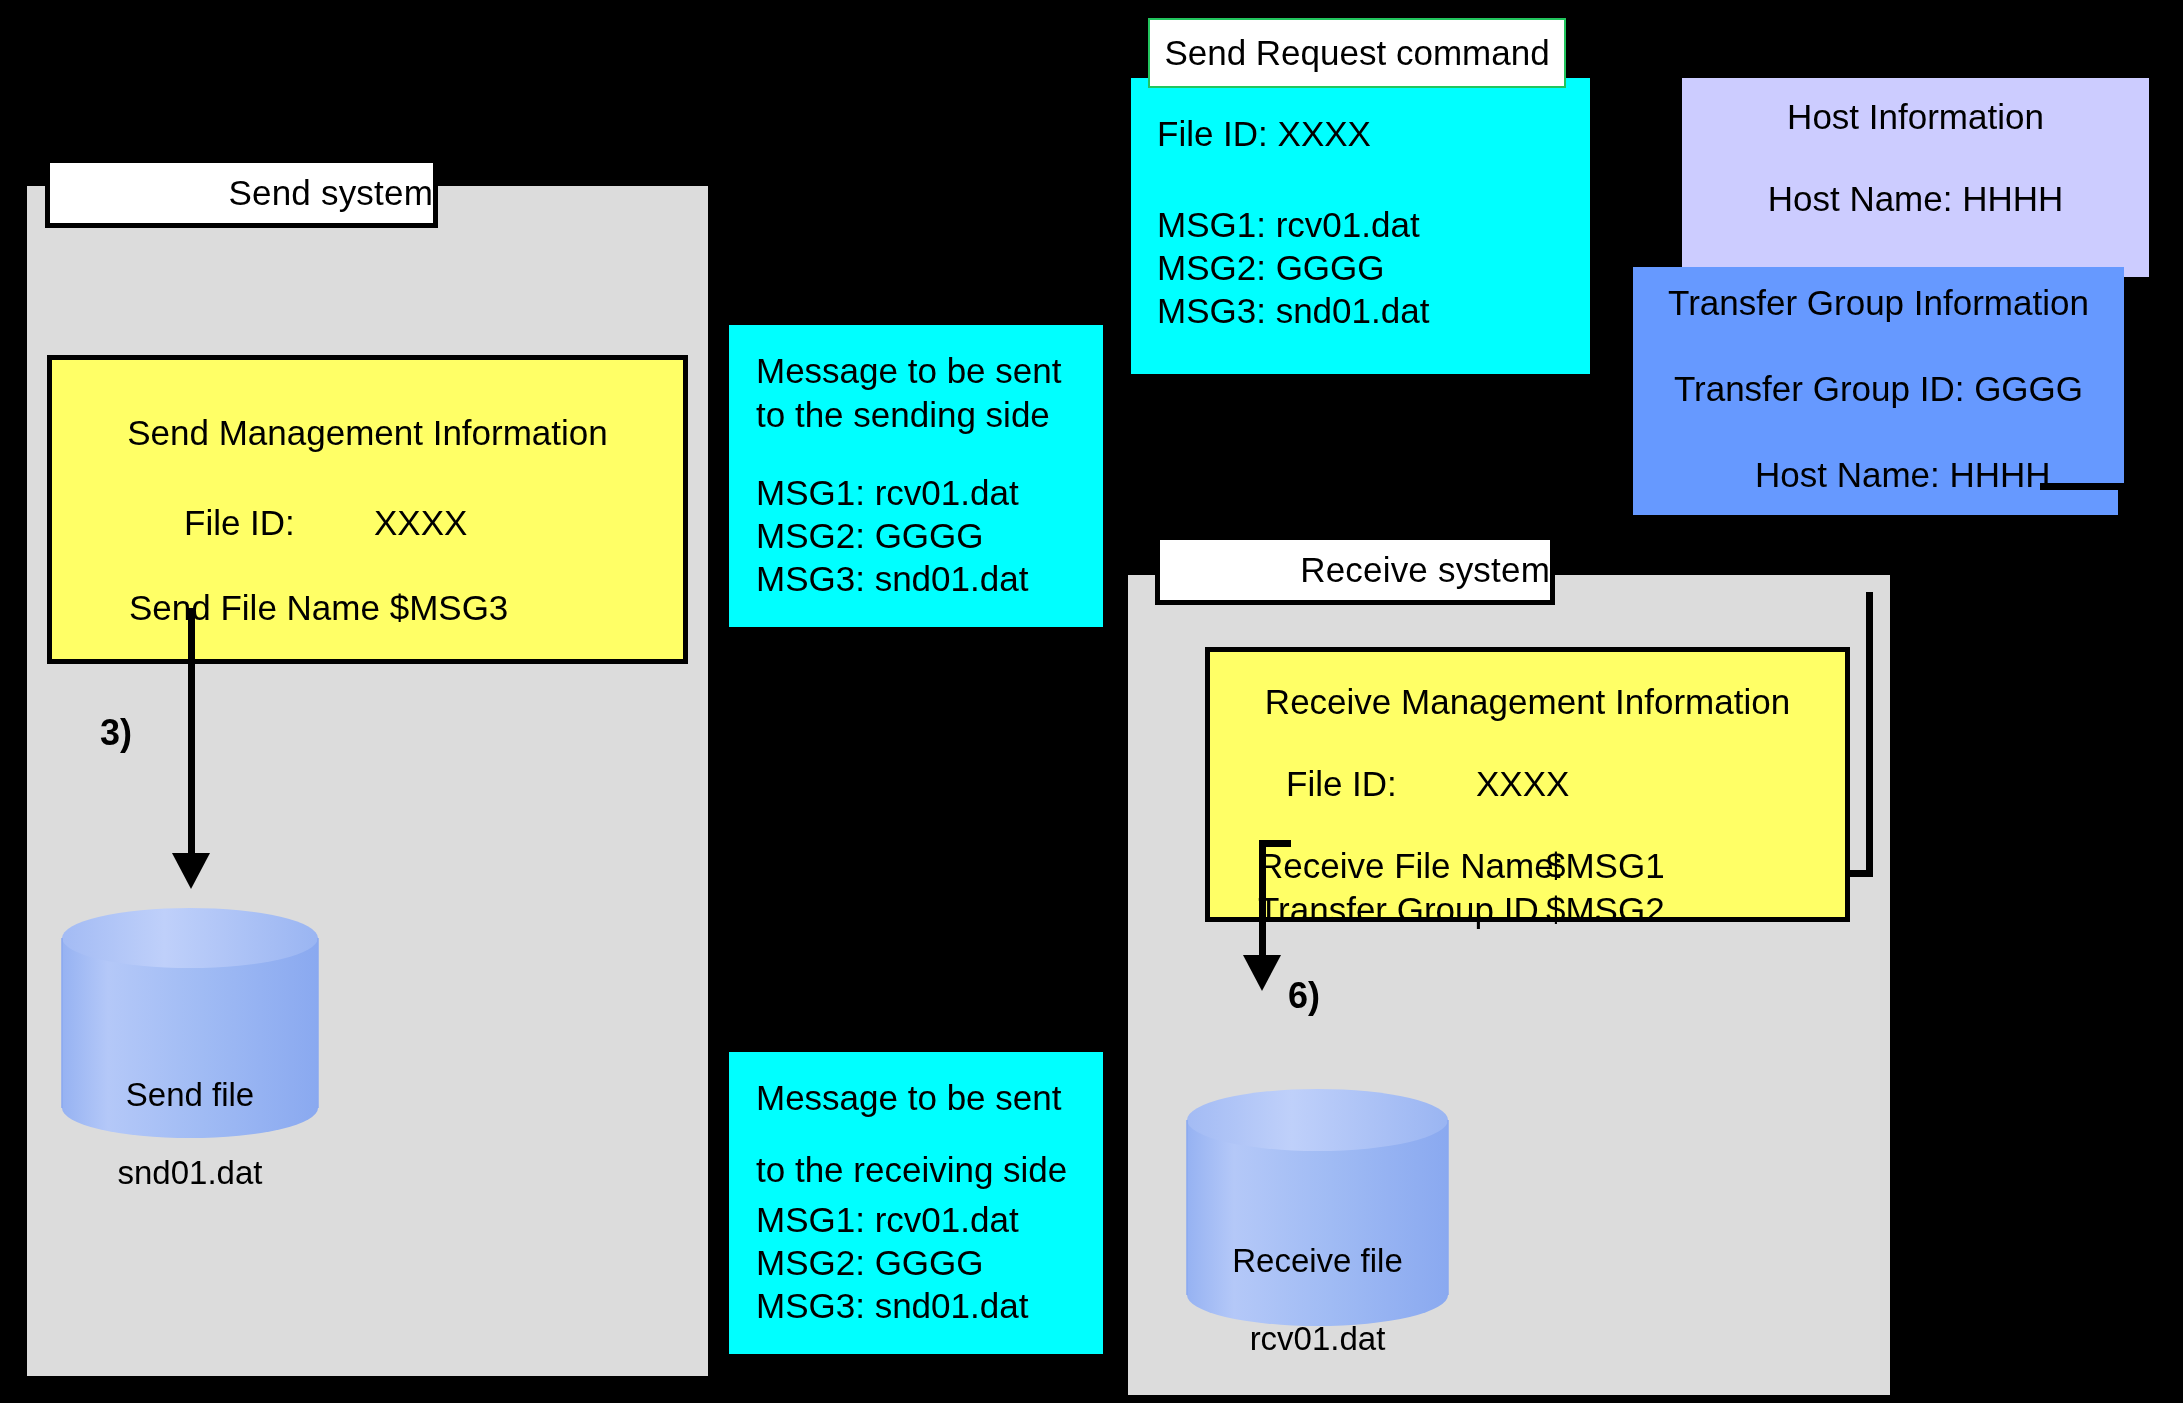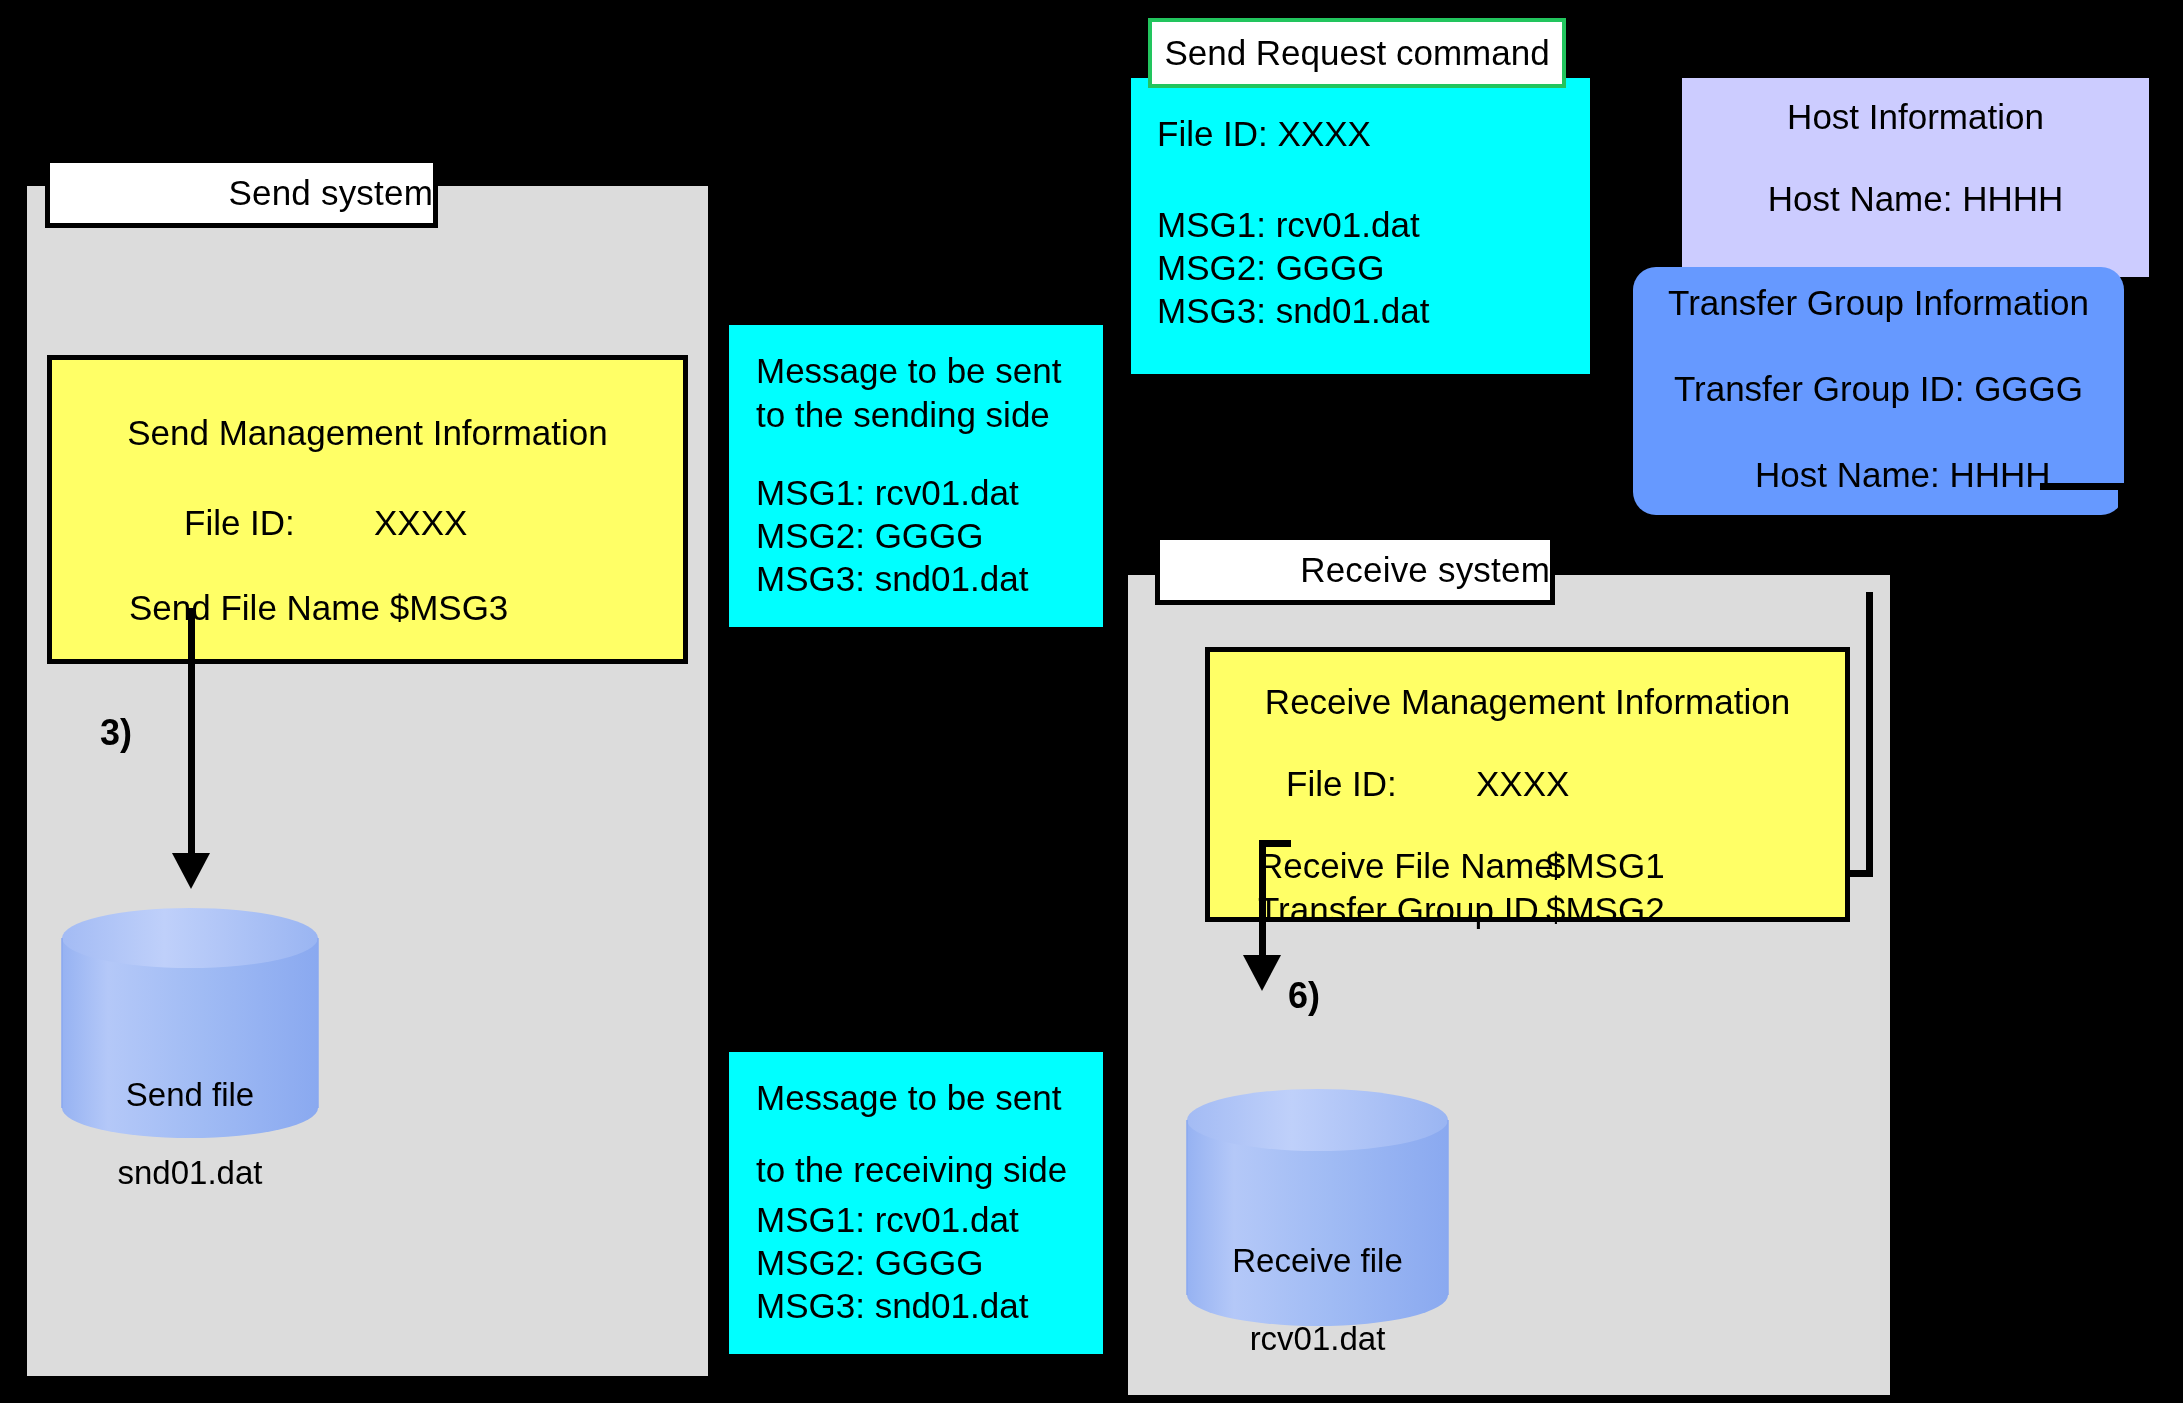--- a/index.html
+++ b/index.html
@@ -44,27 +44,26 @@
     border: 5px solid #000000;
   }
   .box-cyan {
     background: #00ffff;
   }
   .box-lavender {
     background: #ccccff;
   }
   .box-blue {
     background: #6699ff;
-    border-radius: 23px;
   }
 
   .cmd-tab {
     position: absolute;
     background: #ffffff;
-    border: 4px solid #22c55e;
+    border: 2px solid #22c55e;
     box-sizing: border-box;
     display: flex;
     align-items: center;
     justify-content: center;
     font-size: 35px;
   }
 
   
   .tline {
     position: absolute;

